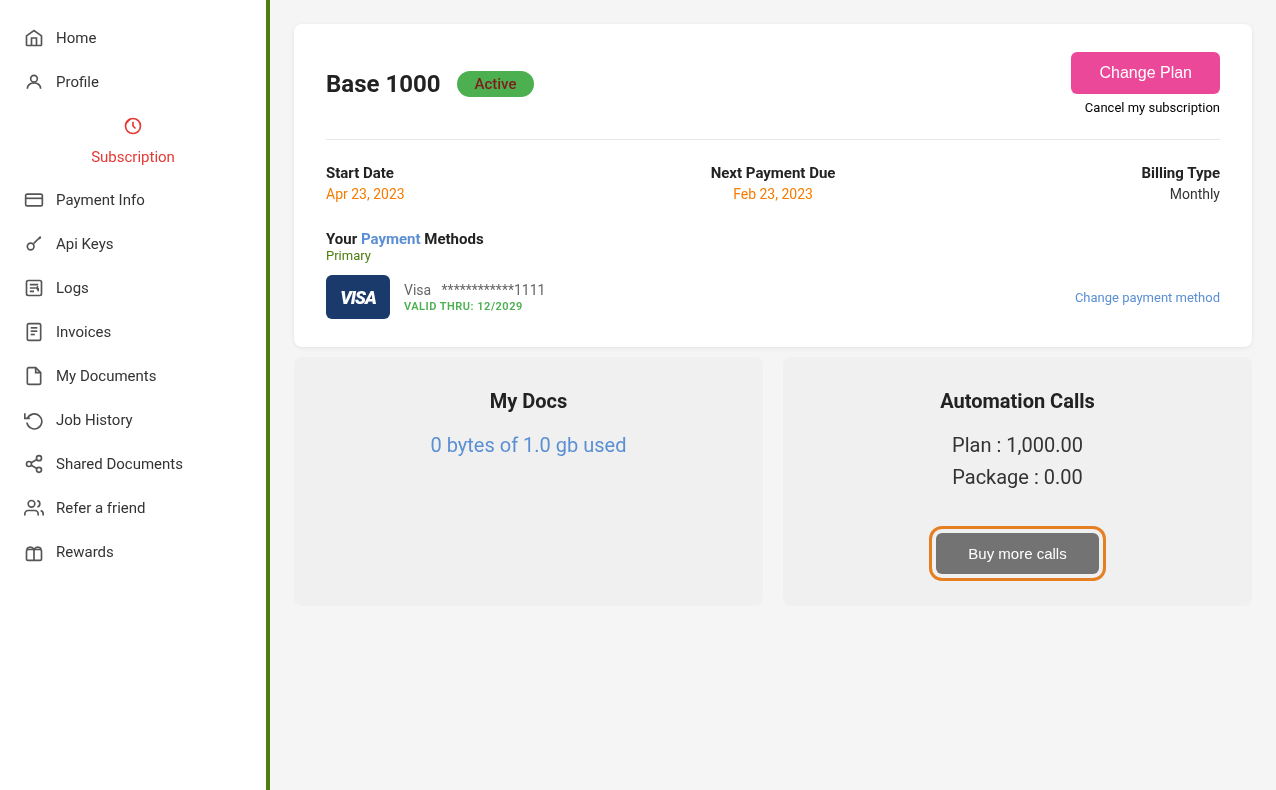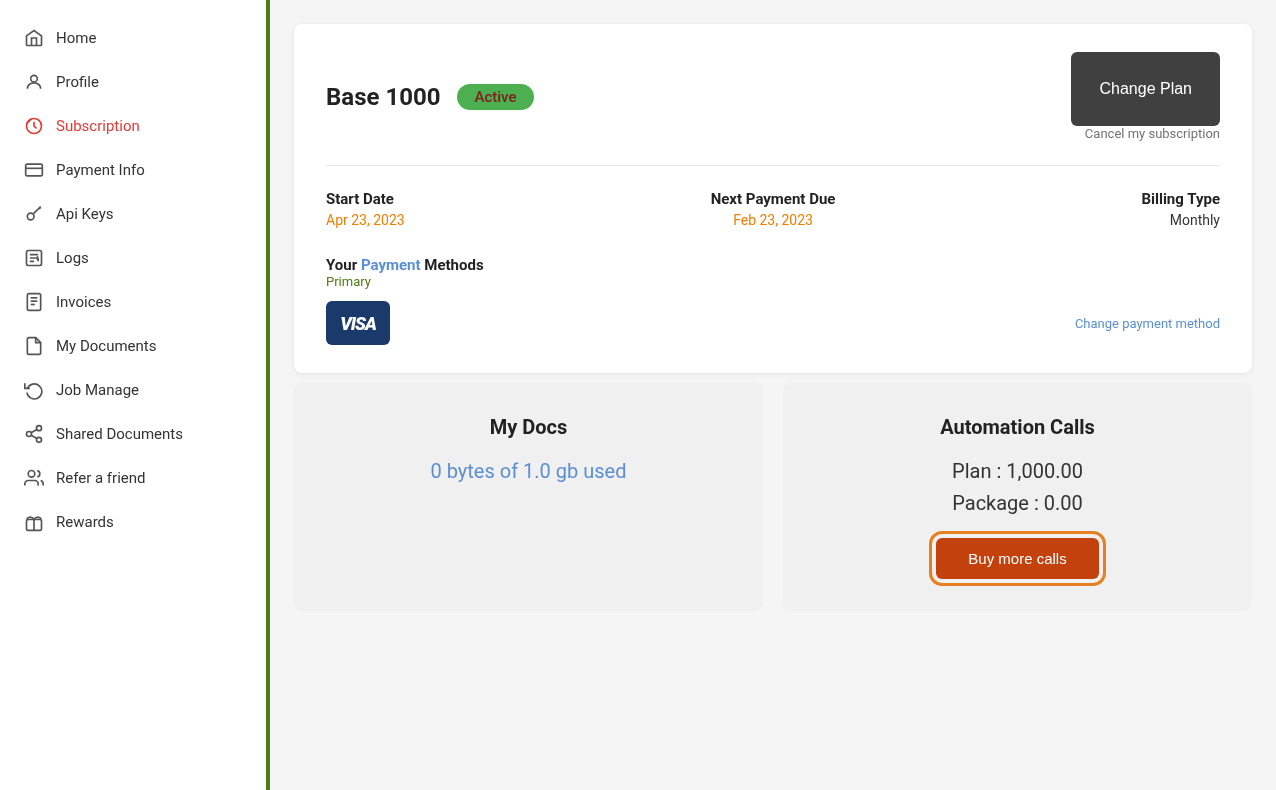--- a/index.html
+++ b/index.html
@@ -25,21 +25,21 @@
     .sidebar-item {
       display: flex;
       align-items: center;
       gap: 12px;
       padding: 12px 24px;
       cursor: pointer;
       color: #333;
       font-size: 15px;
       text-decoration: none;
     }
-    .sidebar-item.active { color: #e53935; }
+    .sidebar-item.active { color: #e53935; flex-direction: column; }
     .sidebar-icon {
       width: 20px;
       height: 20px;
       display: flex;
       align-items: center;
       justify-content: center;
       flex-shrink: 0;
     }
     .sidebar-icon svg { width: 20px; height: 20px; }
 
@@ -79,35 +79,36 @@
     }
     .active-badge {
       background: #4caf50;
       color: #7f1d1d;
       border-radius: 20px;
       padding: 4px 18px;
       font-size: 15px;
       font-weight: 500;
     }
     .change-plan-btn {
-      background: #404040;
+      background: #ec4899;
       color: #fff;
       border: none;
       border-radius: 6px;
-      padding: 28px 28px;
+      padding: 12px 28px;
       font-size: 16px;
       font-weight: 500;
       cursor: pointer;
     }
 
     .cancel-link {
-      color: #737373;
+      color: #000000;
       font-size: 13px;
       cursor: pointer;
       text-align: right;
+      margin-top: 6px;
       display: block;
     }
 
     .divider {
       border: none;
       border-top: 1px solid #e8e8e8;
       margin: 8px 0 24px 0;
     }
 
     .billing-row {
@@ -216,28 +217,28 @@
       background: #8090a8;
       color: #fff;
       border: none;
       border-radius: 6px;
       padding: 12px 32px;
       font-size: 15px;
       cursor: pointer;
       margin-top: 16px;
     }
     .buy-calls-btn {
-      background: #c2410c;
+      background: #737373;
       color: #fff;
       border: none;
       border-radius: 6px;
       padding: 12px 32px;
       font-size: 15px;
       cursor: pointer;
-      margin-top: 3px;
+      margin-top: 24px;
       outline: 3px solid #e67e22;
       outline-offset: 4px;
     }
   </style>
 </head>
 <body>
 
 <nav class="sidebar">
 
   <div class="sidebar-item">
@@ -326,21 +327,21 @@
     <span>My Documents</span>
   </div>
 
   <div class="sidebar-item">
     <span class="sidebar-icon">
       <svg viewBox="0 0 24 24" fill="none" stroke="#555" stroke-width="2">
           <polyline points="1,4 1,10 7,10"></polyline>
           <path d="M3.51 15a9 9 0 1 0 .49-4.5"></path>
         </svg>
     </span>
-    <span>Job Manage</span>
+    <span>Job History</span>
   </div>
 
   <div class="sidebar-item">
     <span class="sidebar-icon">
       <svg viewBox="0 0 24 24" fill="none" stroke="#555" stroke-width="2">
           <circle cx="18" cy="5" r="3"></circle>
           <circle cx="6" cy="12" r="3"></circle>
           <circle cx="18" cy="19" r="3"></circle>
           <line x1="8.59" y1="13.51" x2="15.42" y2="17.49"></line>
           <line x1="15.41" y1="6.51" x2="8.59" y2="10.49"></line>
@@ -405,20 +406,28 @@
     </div>
 
     <div class="payment-methods-title">
       Your <span style="color:#5b8fd4;">Payment</span> Methods
     </div>
     <div class="primary-label">Primary</div>
 
     <div class="payment-row">
       <div class="card-info">
         <div class="visa-box">VISA</div>
+        <div class="card-details">
+          <div class="card-number-row">
+            <span>Visa</span>
+            &nbsp;
+            <span>************1111</span>
+          </div>
+          <div class="card-valid">VALID THRU: 12/2029</div>
+        </div>
       </div>
       <span class="change-payment-link">Change payment method</span>
     </div>
   </div>
 
   <div class="bottom-row">
 
     <div class="bottom-card">
       <div class="bottom-card-title">My Docs</div>
       <div class="bottom-card-info">

